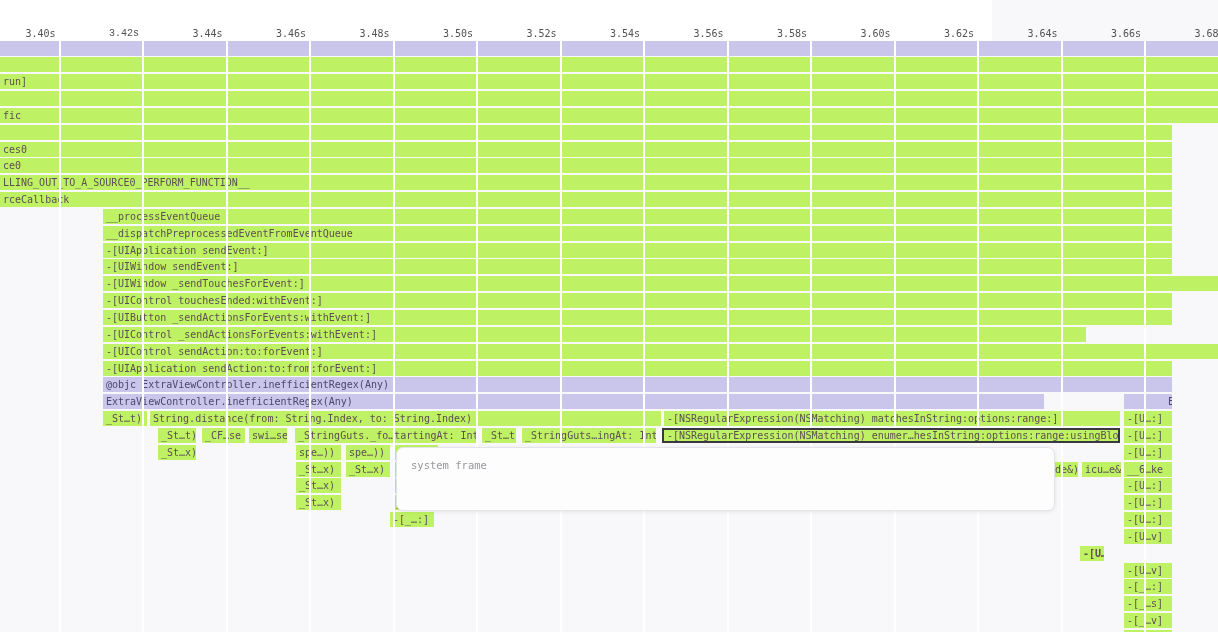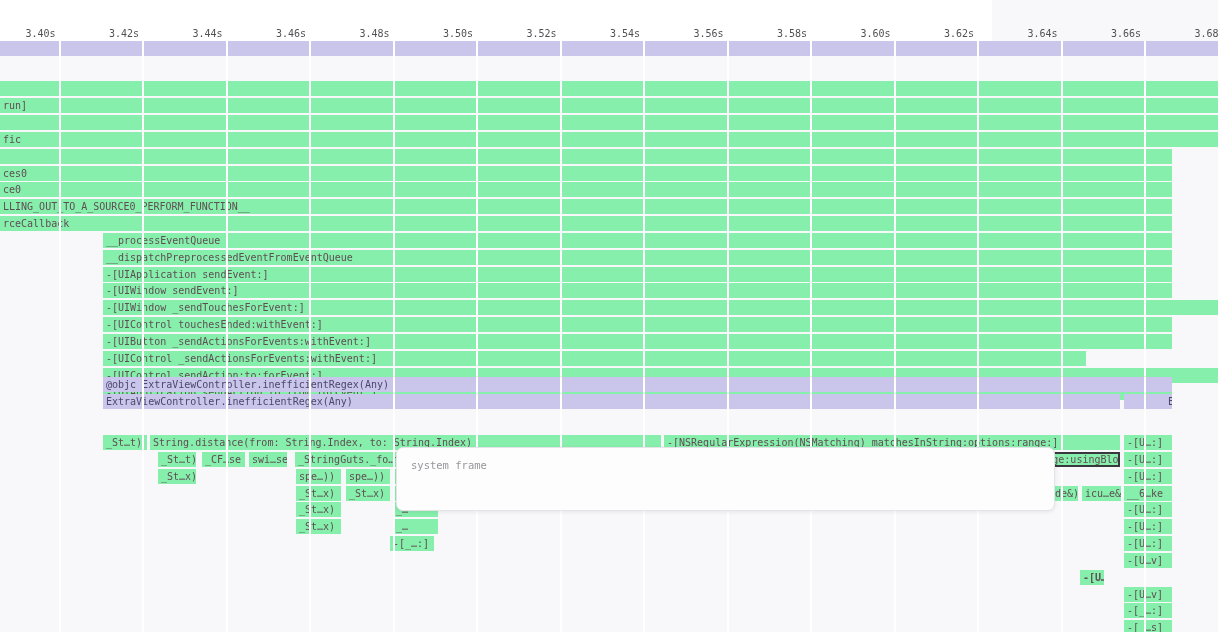--- a/index.html
+++ b/index.html
@@ -16,21 +16,21 @@
     position:absolute; top:28px; width:70px; text-align:right;
     font-size:10px; color:#515155; letter-spacing:0;
   }
   .gl-bg{ position:absolute; top:41px; bottom:0; width:2px; background:#ececf0; z-index:0;}
   .gl-fg{ position:absolute; top:41px; bottom:0; width:2px; background:#ffffff; z-index:2;}
   .bar{
     position:absolute; height:15px; line-height:15px; z-index:1;
     font-size:10px; padding-left:3px; box-sizing:border-box;
     overflow:hidden; white-space:nowrap; cursor:default;
   }
-  .bar.pink{ background:#86efac; color:#5e4e53;margin-top:24px;}
+  .bar.pink{ background:#bef264; color:#5e4e53;}
   .bar.lav{ background:#c9c5eb; color:#4b4769;}
   .bar.sel{ border:2px solid #39393d; z-index:3; line-height:11px;}
   .tooltip{
     position:absolute; left:396px; top:447px; width:659px; height:64px;
     background:#fdfdfe; border:1px solid #e3e3e8; border-radius:7px;
     box-shadow:0 1px 4px rgba(0,0,0,0.08); z-index:10; box-sizing:border-box;
     padding:7px 10px 0 14px; overflow:hidden;
   }
   .tt-line1{ display:flex; align-items:center; height:18px; }
   .tt-title{ font-size:10px; font-weight:bold; color:#37373b; white-space:nowrap;}
@@ -71,21 +71,21 @@
       <div class="gl-bg" style="left: 977px;"></div>
       <div class="gl-fg" style="left: 977px;"></div>
       <div class="gl-bg" style="left: 1060.5px;"></div>
       <div class="gl-fg" style="left: 1060.5px;"></div>
       <div class="gl-bg" style="left: 1144px;"></div>
       <div class="gl-fg" style="left: 1144px;"></div>
     </div>
 
   <div class="ruler" id="ruler">
       <div class="ruler-label" style="left: -14.5px;">3.40s</div>
-      <div class="ruler-label" style="left: 69px;">3.42s</div>
+      <div class="ruler-label" style="left: 69px; font-family: Liberation Mono, monospace;">3.42s</div>
       <div class="ruler-label" style="left: 152.5px;">3.44s</div>
       <div class="ruler-label" style="left: 236px;">3.46s</div>
       <div class="ruler-label" style="left: 319.5px;">3.48s</div>
       <div class="ruler-label" style="left: 403px;">3.50s</div>
       <div class="ruler-label" style="left: 486.5px;">3.52s</div>
       <div class="ruler-label" style="left: 570px;">3.54s</div>
       <div class="ruler-label" style="left: 653.5px;">3.56s</div>
       <div class="ruler-label" style="left: 737px;">3.58s</div>
       <div class="ruler-label" style="left: 820.5px;">3.60s</div>
       <div class="ruler-label" style="left: 904px;">3.62s</div>
@@ -109,21 +109,21 @@
       <div class="bar pink" style="left: 103px; top: 226px; width: 1069px;">__dispatchPreprocessedEventFromEventQueue</div>
       <div class="bar pink" style="left: 103px; top: 243px; width: 1069px;">-[UIApplication sendEvent:]</div>
       <div class="bar pink" style="left: 103px; top: 259px; width: 1069px;">-[UIWindow sendEvent:]</div>
       <div class="bar pink" style="left: 103px; top: 276px; width: 1197px;">-[UIWindow _sendTouchesForEvent:]</div>
       <div class="bar pink" style="left: 103px; top: 293px; width: 1069px;">-[UIControl touchesEnded:withEvent:]</div>
       <div class="bar pink" style="left: 103px; top: 310px; width: 1069px;">-[UIButton _sendActionsForEvents:withEvent:]</div>
       <div class="bar pink" style="left: 103px; top: 327px; width: 983px;">-[UIControl _sendActionsForEvents:withEvent:]</div>
       <div class="bar pink" style="left: 103px; top: 344px; width: 1141px;">-[UIControl sendAction:to:forEvent:]</div>
       <div class="bar pink" style="left: 103px; top: 361px; width: 1069px;">-[UIApplication sendAction:to:from:forEvent:]</div>
       <div class="bar lav" style="left: 103px; top: 377px; width: 1069px;">@objc ExtraViewController.inefficientRegex(Any)</div>
-      <div class="bar lav" style="left: 103px; top: 394px; width: 1017px;">ExtraViewController.inefficientRegex(Any)</div>
+      <div class="bar lav" style="left: 103px; top: 394px; width: 941px;">ExtraViewController.inefficientRegex(Any)</div>
       <div class="bar lav" style="left: 1124px; top: 394px; width: 48px; padding-left: 44px;">Ext…y)</div>
       <div class="bar pink" style="left: 103px; top: 411px; width: 44px;">_St…t)</div>
       <div class="bar pink" style="left: 150px; top: 411px; width: 511px;">String.distance(from: String.Index, to: String.Index)</div>
       <div class="bar pink" style="left: 664px; top: 411px; width: 456px;">-[NSRegularExpression(NSMatching) matchesInString:options:range:]</div>
       <div class="bar pink" style="left: 1124px; top: 411px; width: 48px;">-[U…:]</div>
       <div class="bar pink" style="left: 158px; top: 428px; width: 38px;">_St…t)</div>
       <div class="bar pink" style="left: 202px; top: 428px; width: 43px;">_CF…se</div>
       <div class="bar pink" style="left: 249px; top: 428px; width: 38px;">swi…se</div>
       <div class="bar pink" style="left: 295px; top: 428px; width: 183px;">_StringGuts._fo…tartingAt: Int)</div>
       <div class="bar pink" style="left: 482px; top: 428px; width: 34px;">_St…t)</div>

